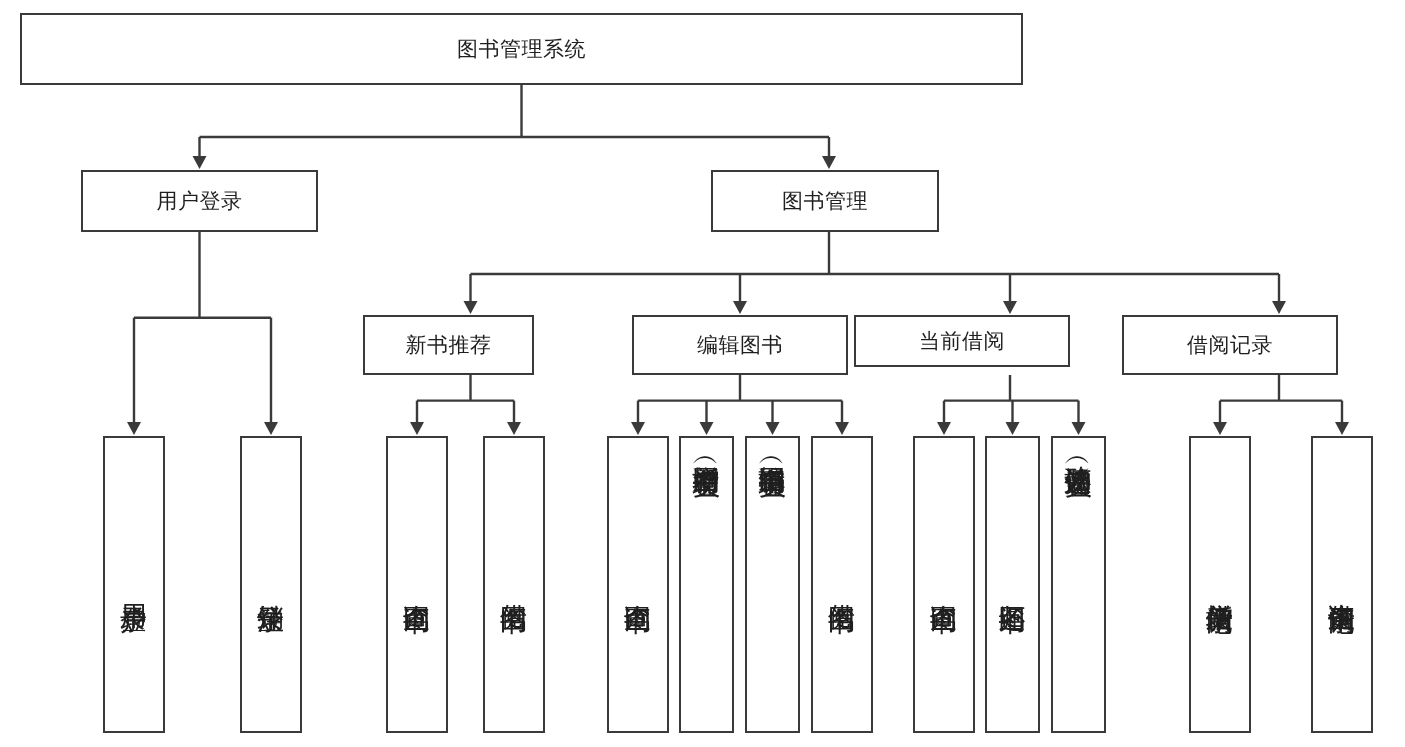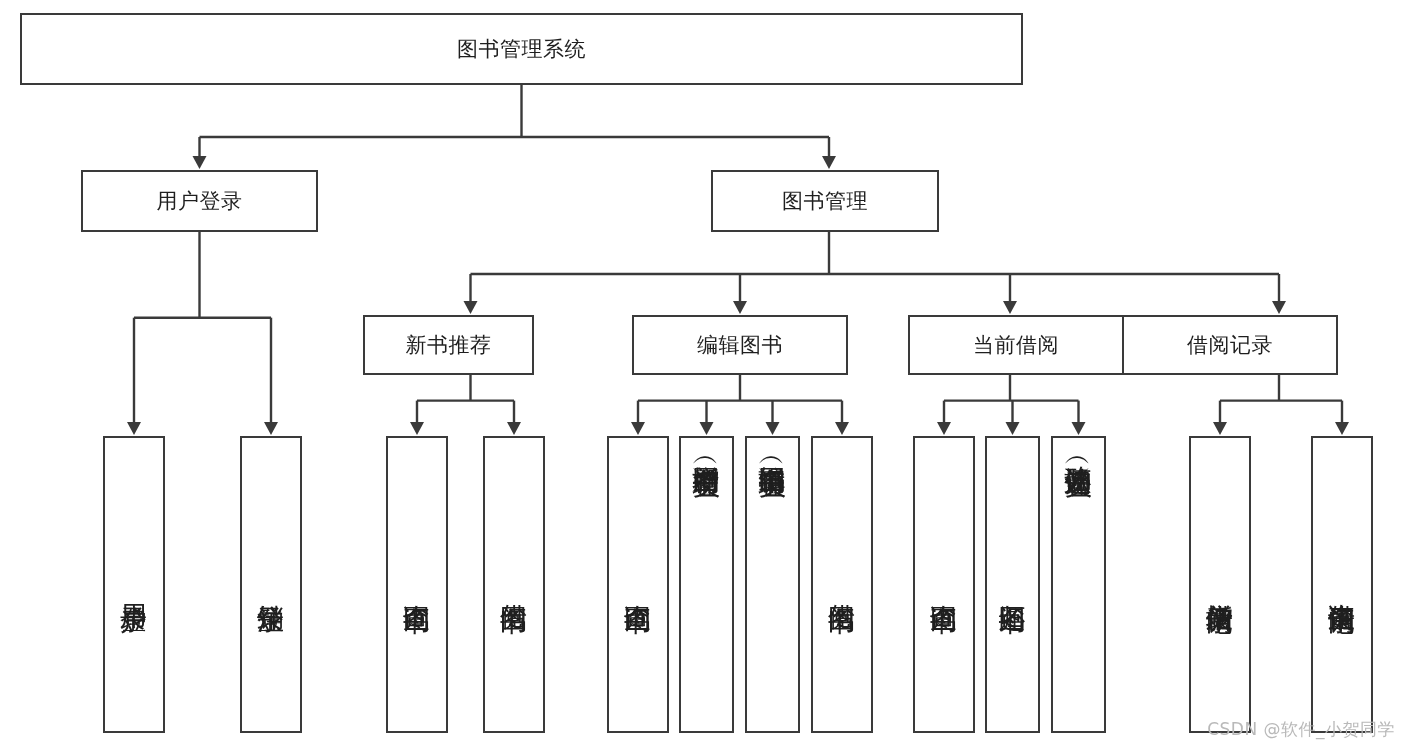--- a/index.html
+++ b/index.html
@@ -145,21 +145,21 @@
       </div>
       <div class="node horizontal" style="left: 711px; top: 170px; width: 228px; height: 62px;">
         <span class="node-label">图书管理</span>
       </div>
       <div class="node horizontal" style="left: 363px; top: 315px; width: 171px; height: 60px;">
         <span class="node-label">新书推荐</span>
       </div>
       <div class="node horizontal" style="left: 632px; top: 315px; width: 216px; height: 60px;">
         <span class="node-label">编辑图书</span>
       </div>
-      <div class="node horizontal" style="left: 908px; top: 315px; width: 216px; height: 60px;">
+      <div class="node horizontal" style="left: 854px; top: 315px; width: 216px; height: 52px;">
         <span class="node-label">当前借阅</span>
       </div>
       <div class="node horizontal" style="left: 1122px; top: 315px; width: 216px; height: 60px;">
         <span class="node-label">借阅记录</span>
       </div>
       <div class="node vertical centered" style="left: 103px; top: 436px; width: 62px; height: 297px;">
         <span class="node-label">用户登录</span>
       </div>
       <div class="node vertical centered" style="left: 240px; top: 436px; width: 62px; height: 297px;">
         <span class="node-label">注销登录</span>
@@ -191,14 +191,13 @@
       <div class="node vertical" style="left: 1051px; top: 436px; width: 55px; height: 297px;">
         <span class="node-label">确认归还（管理员）</span>
       </div>
       <div class="node vertical centered" style="left: 1189px; top: 436px; width: 62px; height: 297px;">
         <span class="node-label">新增借阅记录</span>
       </div>
       <div class="node vertical centered" style="left: 1311px; top: 436px; width: 62px; height: 297px;">
         <span class="node-label">查询借阅记录</span>
       </div>
     </div>
-  <div id="watermark">CSDN @软件_小贺同学</div>
 </div>
 
 </body></html>

